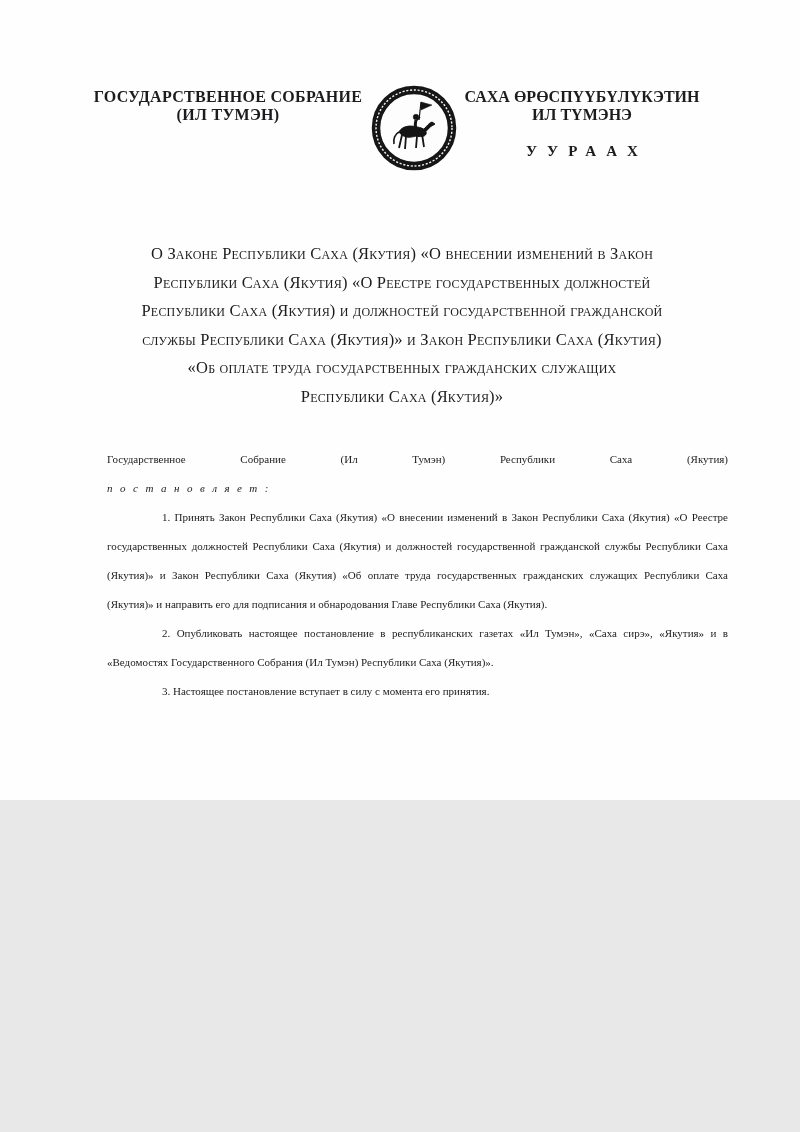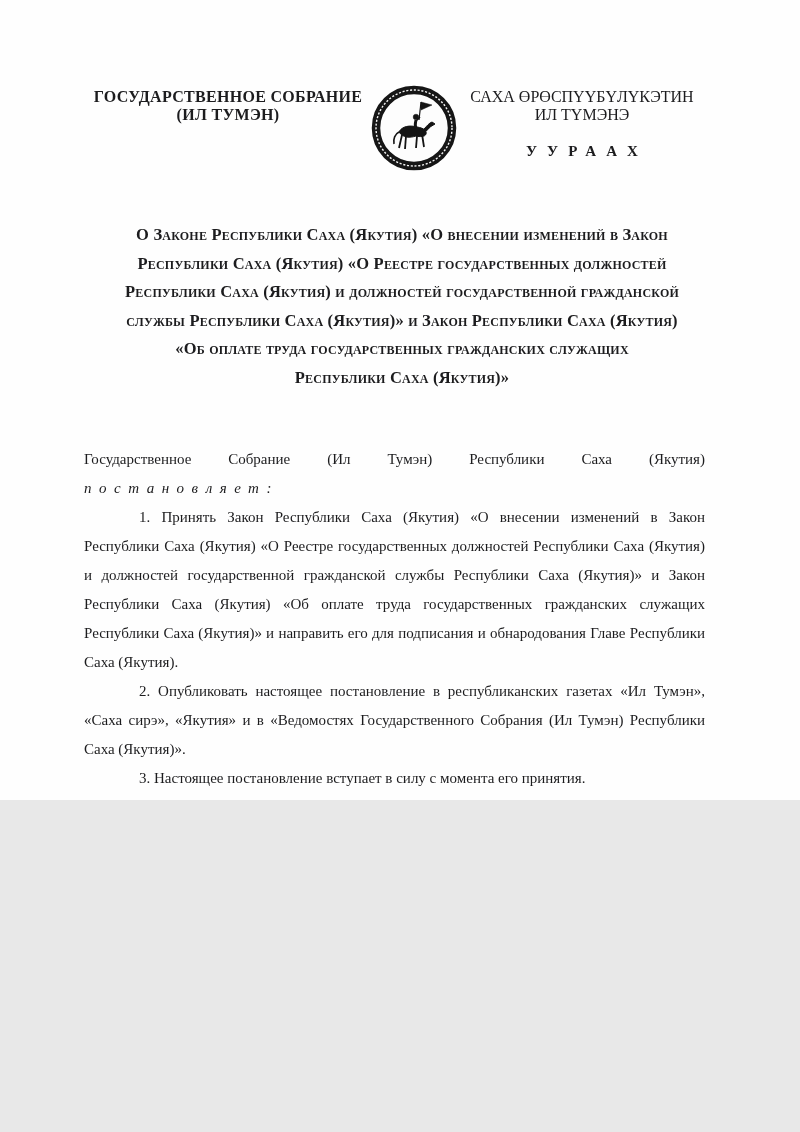--- a/index.html
+++ b/index.html
@@ -24,21 +24,21 @@
     text-align: center;
     font-weight: 700;
     font-size: 16px;
     line-height: 18px;
     letter-spacing: 0.3px;
   }
   .hdr-right {
     position: absolute;
     left: 448px; top: 88px; width: 268px;
     text-align: center;
-    font-weight: 400;
+    font-weight: 700;
     font-size: 16px;
     line-height: 18px;
   }
   .doc-type-left {
     position: absolute;
     left: 82px; top: 155px; width: 292px;
     text-align: center;
     font-weight: 700;
     font-size: 15px;
     letter-spacing: 8px;
@@ -55,34 +55,34 @@
   }
   .emblem {
     position: absolute;
     left: 371px; top: 85px;
     width: 86px; height: 86px;
   }
 
   
   .title {
     position: absolute;
-    left: 98px; top: 221px; width: 608px;
-    text-align: center;
-    font-weight: 700;
+    left: 98px; top: 240px; width: 608px;
+    text-align: center;
+    font-weight: 400;
     font-size: 16.5px;
     line-height: 28.5px;
     font-variant: small-caps;
     letter-spacing: 0.2px;
   }
 
   
   .body-text {
     position: absolute;
-    left: 84px; top: 445px; width: 621px;
-    font-size: 15px;
+    left: 107px; top: 445px; width: 621px;
+    font-size: 11px;
     line-height: 29px;
     text-align: justify;
   }
   .intro-line {
     text-align: justify;
     text-align-last: justify;
   }
   .intro-verb {
     font-style: italic;
     letter-spacing: 7.5px;

